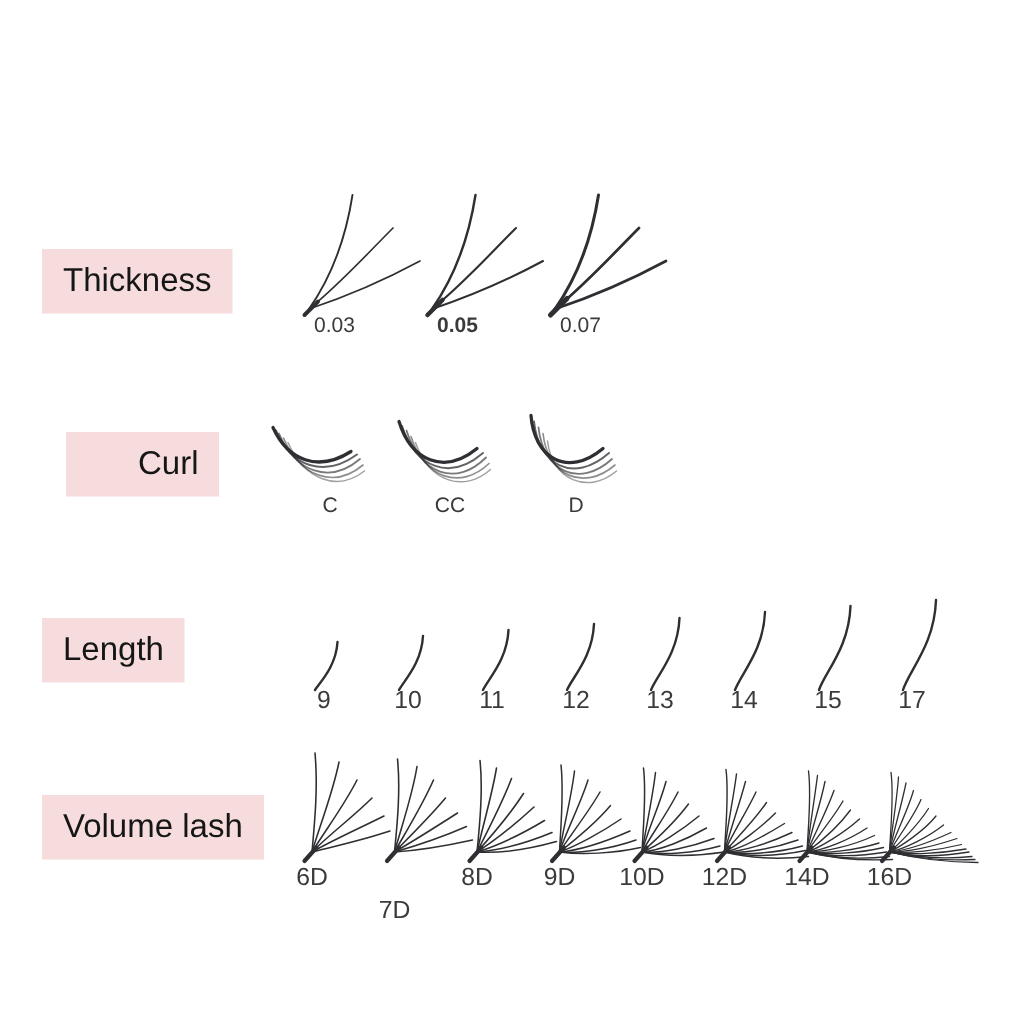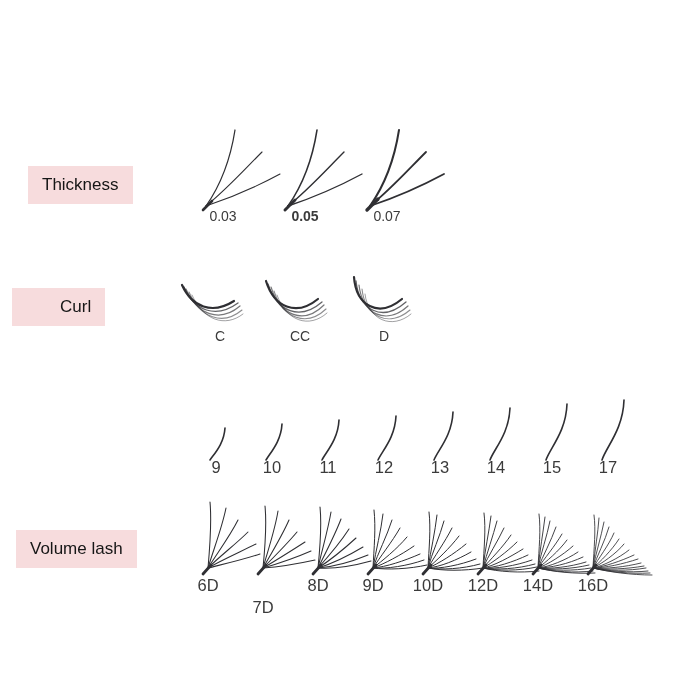--- a/index.html
+++ b/index.html
@@ -32,21 +32,21 @@
   }
   .row {
     position: absolute;
     left: 0;
     width: 679px;
   }
   .row-label {
     position: absolute;
     background: #f7dcdd;
     color: #161616;
-    font-size: 17px;
+    font-size: 22px;
     line-height: 1;
     padding: 10px 14px 11px 14px;
     white-space: nowrap;
     font-family: "Liberation Sans", sans-serif;
   }
   .fig-wrap {
     position: absolute;
   }
   .tick {
     position: absolute;
@@ -100,21 +100,21 @@
         </g>
       </svg>
     </div>
 
     <div class="tick" style="left:183px; top:88px; width:80px;">0.03</div>
     <div class="tick" style="left:265px; top:88px; width:80px;font-weight:bold;">0.05</div>
     <div class="tick" style="left:347px; top:88px; width:80px;">0.07</div>
   </div>
 
   <div class="row" style="top:255px;height:105px;">
-    <div class="row-label" style="left:12px; top:33px;padding-left:48px;">Curl</div>
+    <div class="row-label" style="left:44px; top:33px;padding-left:48px;">Curl</div>
 
     <div class="fig-wrap" style="left:178px; top:8px;">
       <svg width="90" height="70" viewBox="0 0 90 70" aria-hidden="true">
         <g fill="none" stroke="#2f2f33" stroke-linecap="round">
           <path d="M4 22 C 14 44, 34 52, 56 38" stroke-width="2.2"></path>
           <path d="M6 24 C 16 48, 38 56, 60 40" stroke-width="1.3" opacity="0.75"></path>
           <path d="M8 26 C 19 52, 42 60, 62 43" stroke-width="1.2" opacity="0.65"></path>
           <path d="M11 29 C 22 55, 45 63, 64 47" stroke-width="1.1" opacity="0.55"></path>
           <path d="M14 32 C 25 57, 47 65, 65 51" stroke-width="1" opacity="0.45"></path>
         </g>
@@ -144,20 +144,21 @@
         </g>
       </svg>
     </div>
 
     <div class="tick" style="left:180px; top:73px; width:80px;">C</div>
     <div class="tick" style="left:260px; top:73px; width:80px;">CC</div>
     <div class="tick" style="left:344px; top:73px; width:80px;">D</div>
   </div>
 
   <div class="row" style="top:392px;height:90px;">
+    <div class="row-label" style="left:28px; top:20px;">Length</div>
 
     <div class="fig-wrap" style="left:204px; top:22px;">
       <svg width="40" height="48" viewBox="0 0 40 48" aria-hidden="true">
         <path d="M6 46 C 10 40, 20 30, 21 14" fill="none" stroke="#2f2f33" stroke-width="1.6" stroke-linecap="round"></path>
       </svg>
     </div>
     <div class="fig-wrap" style="left:260px; top:19px;">
       <svg width="40" height="51" viewBox="0 0 40 51" aria-hidden="true">
         <path d="M6 49 C 10 42, 21 31, 22 13" fill="none" stroke="#2f2f33" stroke-width="1.6" stroke-linecap="round"></path>
       </svg>
@@ -197,21 +198,21 @@
     <div class="tick small" style="left:242px; top:66px; width:60px;">10</div>
     <div class="tick small" style="left:298px; top:66px; width:60px;">11</div>
     <div class="tick small" style="left:354px; top:66px; width:60px;">12</div>
     <div class="tick small" style="left:410px; top:66px; width:60px;">13</div>
     <div class="tick small" style="left:466px; top:66px; width:60px;">14</div>
     <div class="tick small" style="left:522px; top:66px; width:60px;">15</div>
     <div class="tick small" style="left:578px; top:66px; width:60px;">17</div>
   </div>
 
   <div class="row" style="top:498px;height:105px;">
-    <div class="row-label" style="left:16px; top:32px;">Volume lash</div>
+    <div class="row-label" style="left:28px; top:32px;">Volume lash</div>
 
     <div class="fig-wrap" style="left:196px; top:0px;">
       <svg width="70" height="78" viewBox="0 0 70 78" aria-hidden="true">
         <g fill="none" stroke="#2f2f33" stroke-width="1.05" stroke-linecap="round">
           <path d="M12 70 C 14 48, 16 26, 14 4"></path>
           <path d="M12 70 C 18 50, 26 30, 30 10"></path>
           <path d="M12 70 C 22 54, 34 38, 42 22"></path>
           <path d="M12 70 C 24 58, 40 46, 52 34"></path>
           <path d="M12 70 C 26 62, 44 54, 60 46"></path>
           <path d="M12 70 C 28 66, 46 62, 64 56"></path>

